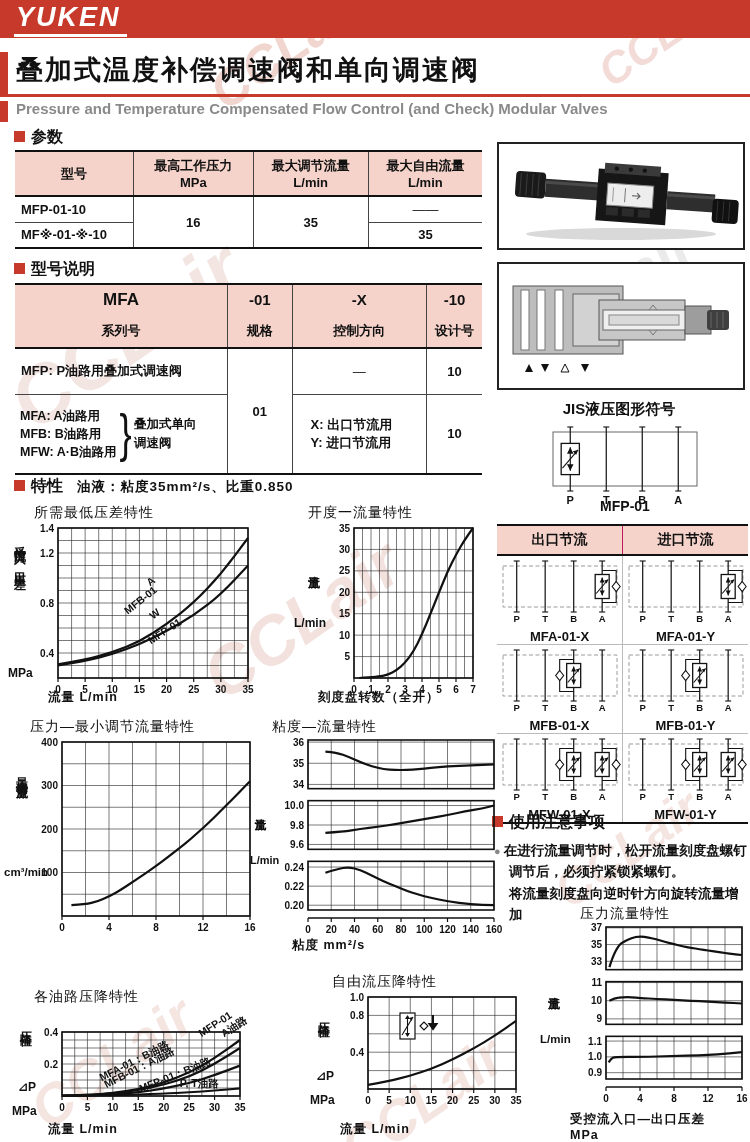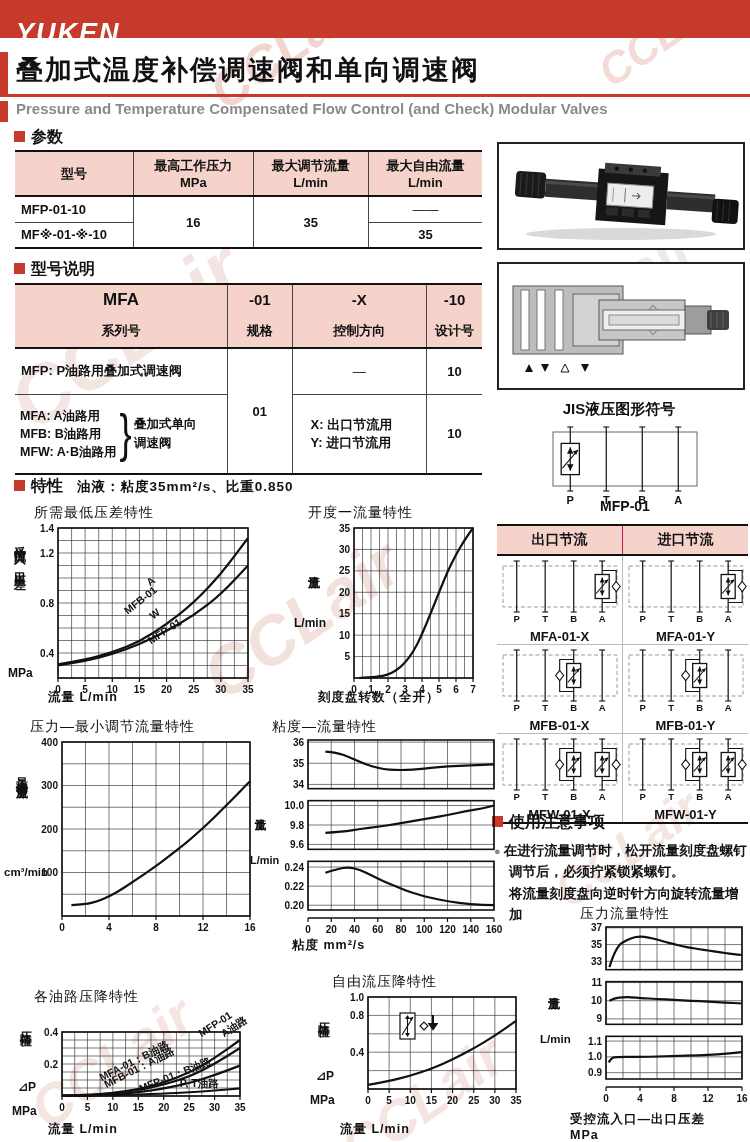--- a/index.html
+++ b/index.html
@@ -7,21 +7,21 @@
     width:750px;height:1142px;position:relative;background:#ffffff;
     font-family:"Liberation Sans","DejaVu Sans",sans-serif;color:#111;
     overflow:hidden;
   }
   .wm{position:absolute;font-weight:bold;font-style:italic;transform:rotate(-35deg);
       pointer-events:none;z-index:0;white-space:nowrap;}
   .layer{position:absolute;inset:0;z-index:1;}
   
   .banner{position:absolute;left:0;top:0;width:750px;height:38px;background:#c6392b;}
   .logo{position:absolute;left:14px;top:2px;color:#fff;font-weight:bold;font-style:italic;
-        font-size:27px;letter-spacing:2px;border-bottom:3px solid #fff;padding:0 6px 1px 2px;margin-top:16px;}
+        font-size:27px;letter-spacing:2px;border-bottom:3px solid #fff;padding:0 6px 1px 2px;}
   .title-bar{position:absolute;left:0;top:52px;width:8px;height:42px;background:#c6392b;}
   .page-title{position:absolute;left:16px;top:52px;font-size:27px;font-weight:bold;letter-spacing:2px;}
   .rule{position:absolute;left:0;top:94px;width:750px;height:3px;background:#c6392b;}
   .sub-bar{position:absolute;left:0;top:101px;width:8px;height:21px;background:#c6392b;}
   .subtitle{position:absolute;left:16px;top:100px;font-size:15px;font-weight:bold;color:#8a8a8a;text-align:right;}
   
   .sec{position:absolute;font-size:16px;font-weight:bold;}
   .sec .sq{display:inline-block;width:11px;height:11px;background:#c6392b;margin-right:6px;}
   .oil{font-size:13.5px;font-weight:bold;margin-left:14px;letter-spacing:1px;}
   

